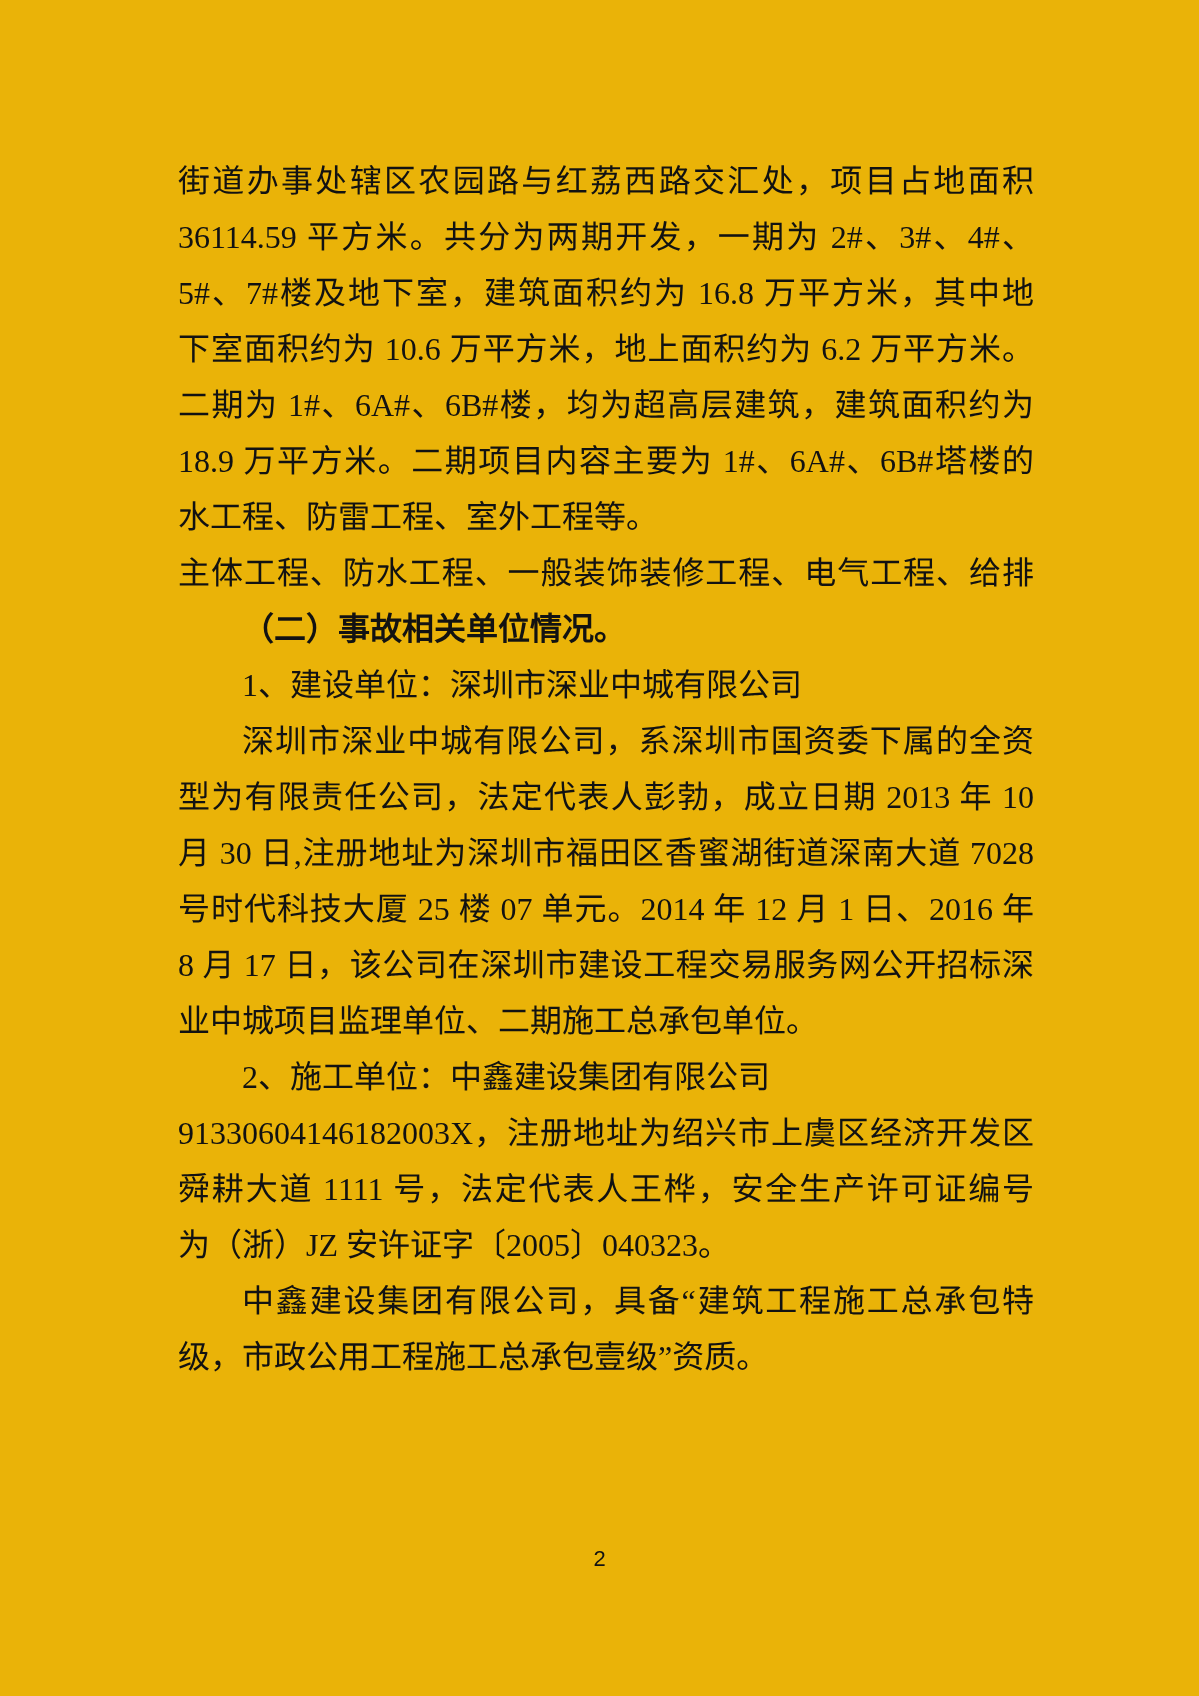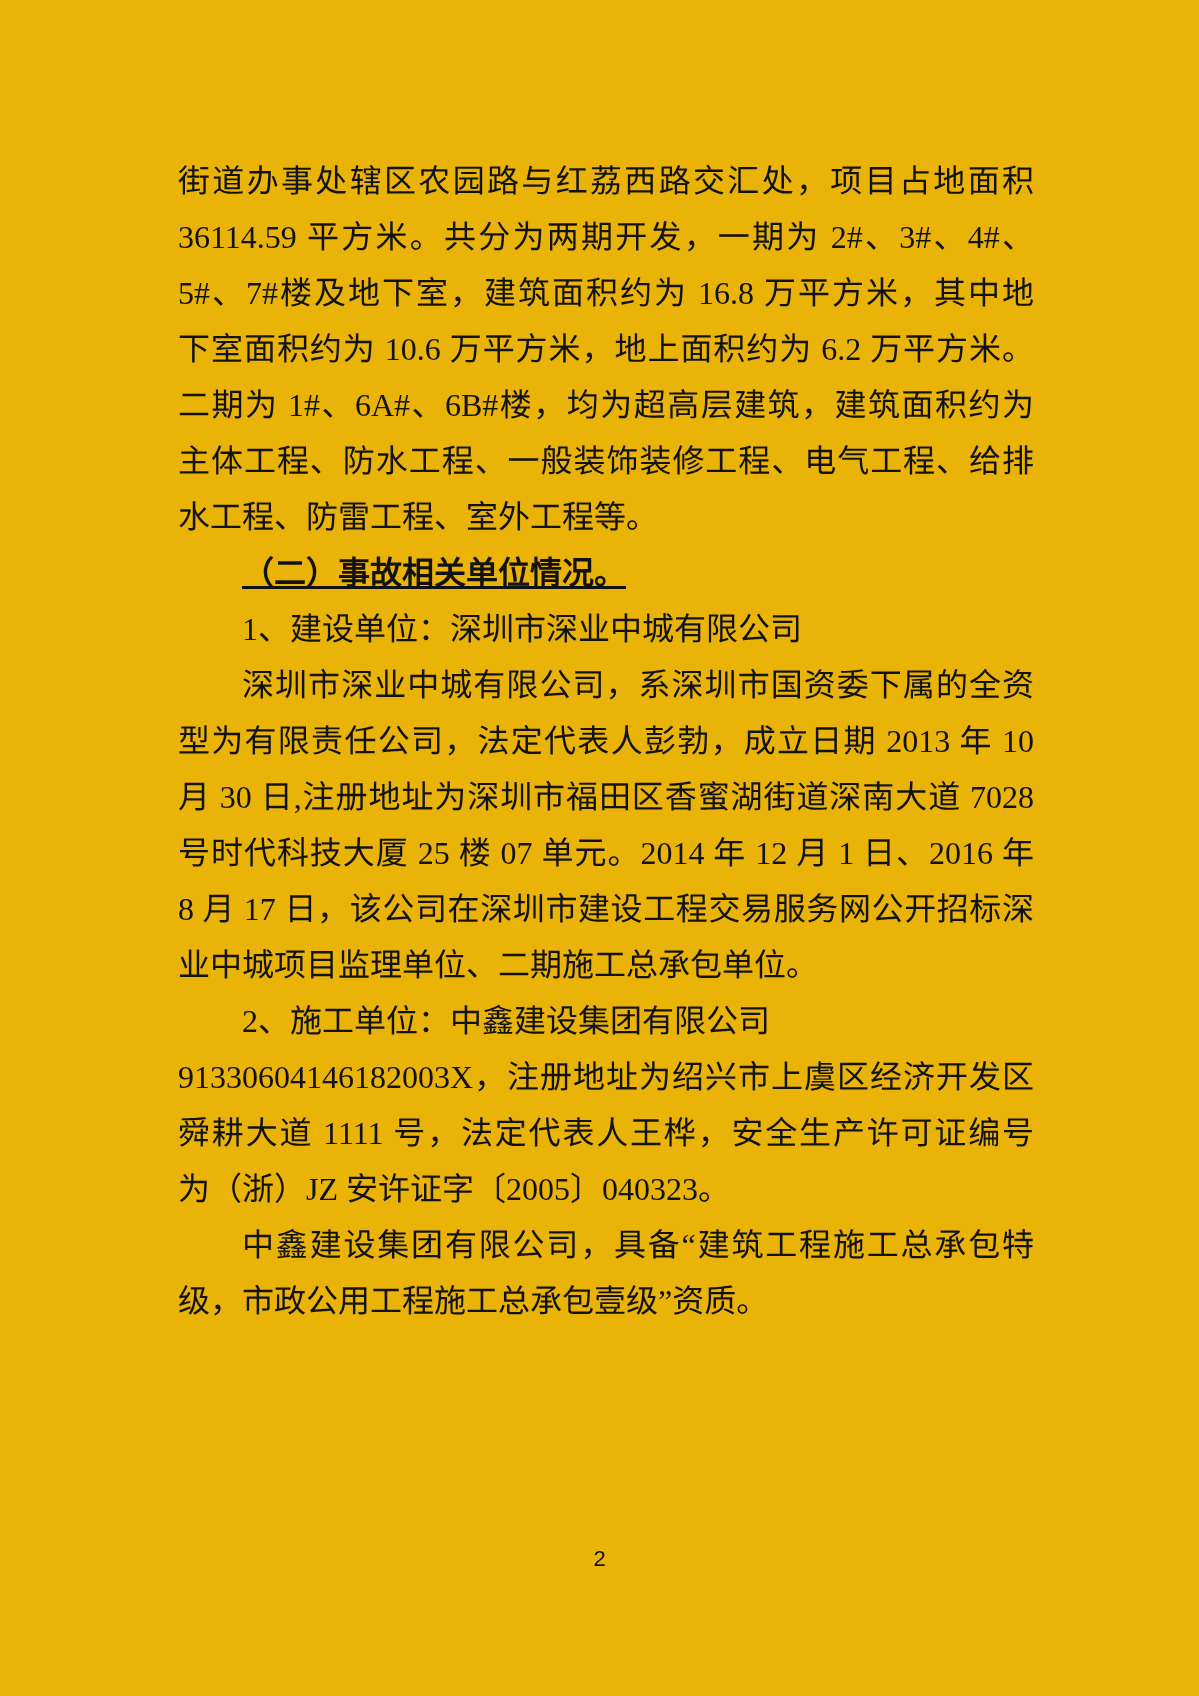--- a/index.html
+++ b/index.html
@@ -39,21 +39,20 @@
   }
   .line.last {
     text-align-last: left;
     -moz-text-align-last: left;
   }
   .line.indent {
     text-indent: 64px;
   }
   .paragraph.bold .line {
     font-weight: bold;
-    text-decoration: underline;
   }
   .page-number {
     position: absolute;
     left: 0;
     right: 0;
     top: 1544px;
     height: 30px;
     text-align: center;
     font-family: "Liberation Sans", "DejaVu Sans", sans-serif;
     font-size: 22px;
@@ -65,22 +64,23 @@
 <body>
 
 <div class="page">
   <div class="content">
       <div class="paragraph">
         <div class="line">街道办事处辖区农园路与红荔西路交汇处，项目占地面积</div>
         <div class="line">36114.59 平方米。共分为两期开发，一期为 2#、3#、4#、</div>
         <div class="line">5#、7#楼及地下室，建筑面积约为 16.8 万平方米，其中地</div>
         <div class="line">下室面积约为 10.6 万平方米，地上面积约为 6.2 万平方米。</div>
         <div class="line">二期为 1#、6A#、6B#楼，均为超高层建筑，建筑面积约为</div>
+        <div class="line">18.9 万平方米。二期项目内容主要为 1#、6A#、6B#塔楼的</div>
+        <div class="line last">水工程、防雷工程、室外工程等。</div>
         <div class="line">主体工程、防水工程、一般装饰装修工程、电气工程、给排</div>
-        <div class="line last">水工程、防雷工程、室外工程等。</div>
       </div>
       <div class="paragraph bold">
         <div class="line indent last">（二）事故相关单位情况。</div>
       </div>
       <div class="paragraph">
         <div class="line indent last">1、建设单位：深圳市深业中城有限公司</div>
       </div>
       <div class="paragraph">
         <div class="line indent">深圳市深业中城有限公司，系深圳市国资委下属的全资</div>
         <div class="line">型为有限责任公司，法定代表人彭勃，成立日期 2013 年 10</div>

